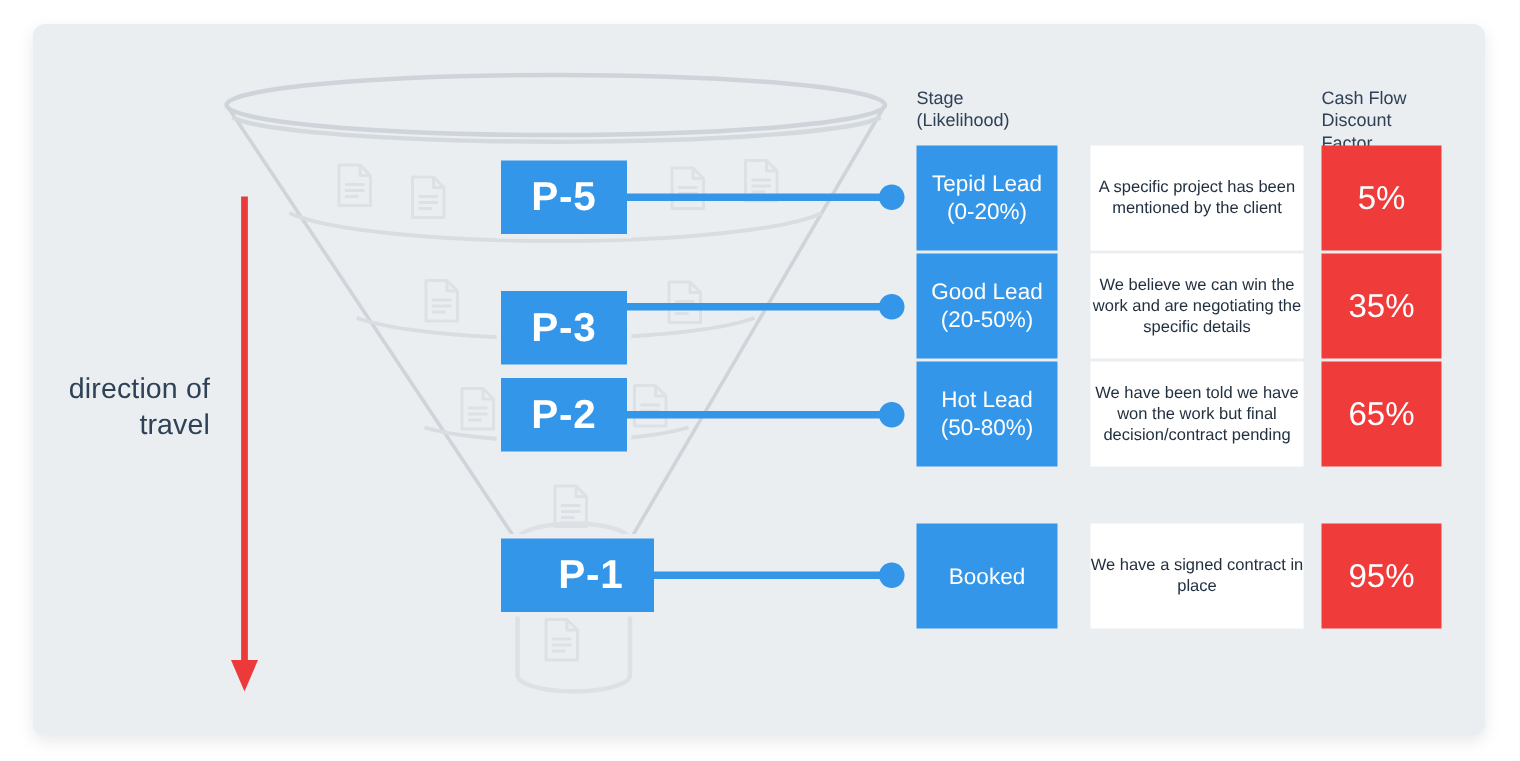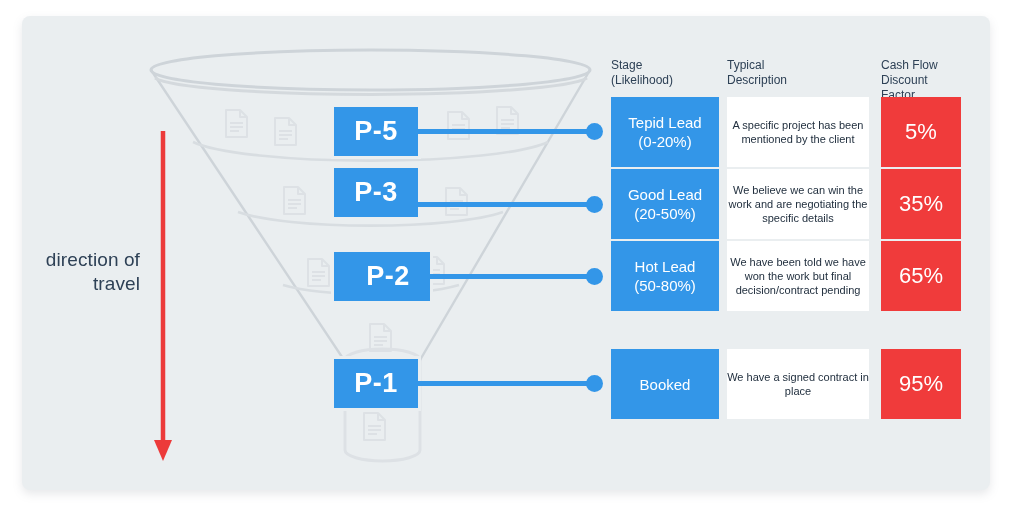--- a/index.html
+++ b/index.html
@@ -59,23 +59,23 @@
     color: #ffffff;
     font-size: 27px;
     font-weight: bold;
     letter-spacing: 0.5px;
     display: flex;
     align-items: center;
     justify-content: center;
     box-shadow: 0 0 0 3px #eaeef0;
   }
   .pbox.p4 { left: 334px; top: 107px; }
-  .pbox.p3 { left: 334px; top: 168px; }
-  .pbox.p2 { left: 334px; top: 252px; padding-left: 12px; }
-  .pbox.p1 { left: 334px; top: 359px; }
+  .pbox.p3 { left: 334px; top: 194px; }
+  .pbox.p2 { left: 334px; top: 252px; }
+  .pbox.p1 { left: 334px; top: 359px; padding-left: 18px; }
 
   
   .conn {
     position: absolute;
     height: 5px;
     background: #3396e8;
     left: 418px;
     width: 174px;
   }
   .conn.c4 { top: 129px; }
@@ -116,21 +116,21 @@
 
   .row { position: absolute; left: 611px; height: 70px; }
   .row.r1 { top: 97px; }
   .row.r2 { top: 169px; }
   .row.r3 { top: 241px; }
   .row.r4 { top: 349px; }
 
   .cell-stage {
     position: absolute;
     left: 0px;
-    width: 108px;
+    width: 94px;
     height: 70px;
     background: #3396e8;
     color: #ffffff;
     display: flex;
     flex-direction: column;
     align-items: center;
     justify-content: center;
     font-size: 15px;
     line-height: 19px;
   }
@@ -265,24 +265,20 @@
   <div class="dot d4"></div>
   <div class="dot d3"></div>
   <div class="dot d2"></div>
   <div class="dot d1"></div>
 
   <div class="headers">
     <div class="col-head h1">
       <div>Stage</div>
       <div>(Likelihood)</div>
     </div>
-    <div class="col-head h2">
-      <div>Typical</div>
-      <div>Description</div>
-    </div>
     <div class="col-head h3">
       <div>Cash Flow</div>
       <div>Discount Factor</div>
     </div>
   </div>
 
   <div class="row r1">
     <div class="cell-stage">
       <div>Tepid Lead</div>
       <div>(0-20%)</div>

